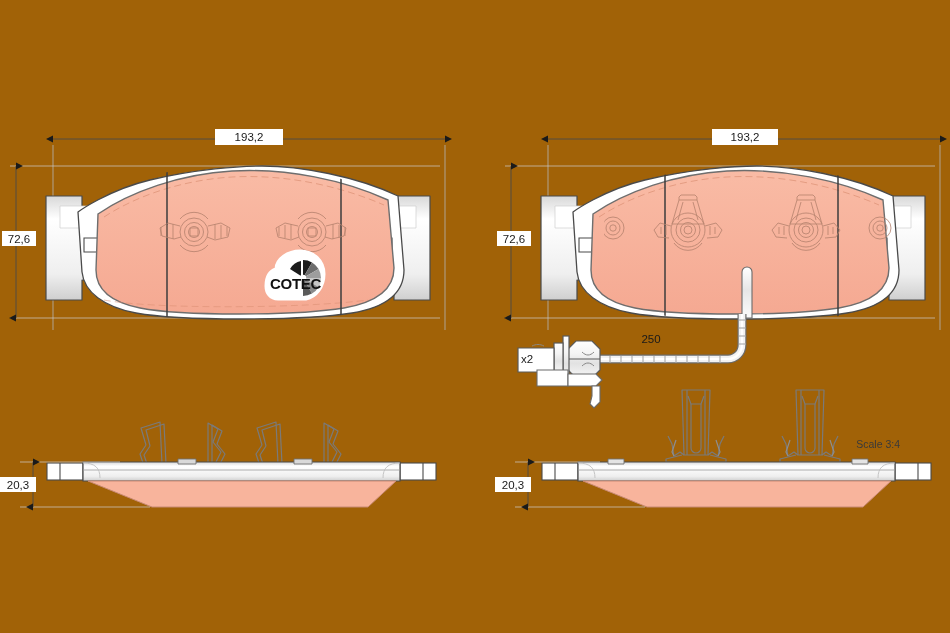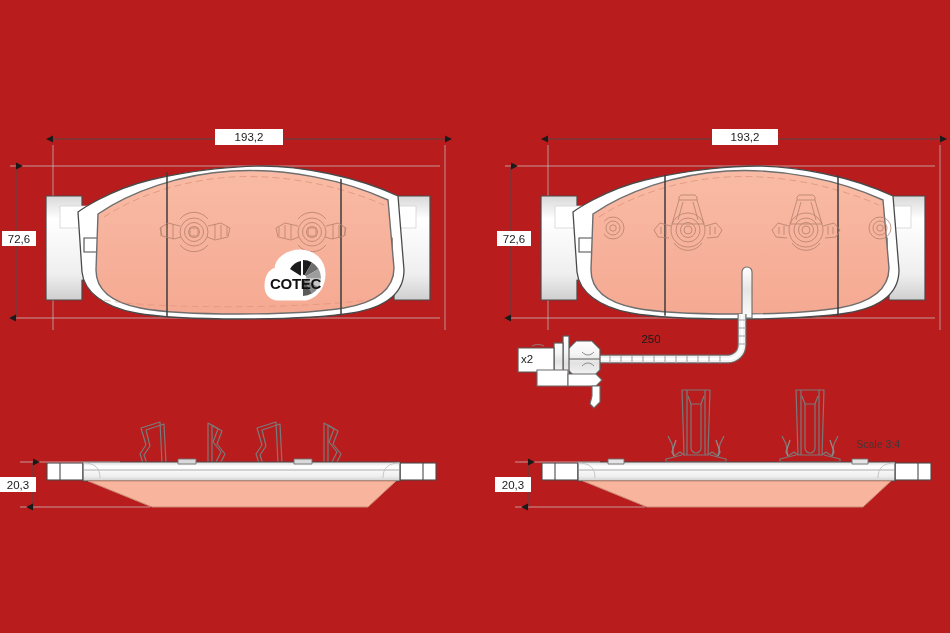--- a/index.html
+++ b/index.html
@@ -1,17 +1,17 @@
 <!DOCTYPE html>
 <html><head>
 <meta charset="utf-8">
 <style>
   html,body{margin:0;padding:0;background:#ffffff;}
   body{width:950px;height:633px;overflow:hidden;font-family:"Liberation Sans",sans-serif;}
-  #stage{position:relative;width:950px;height:633px;background:#b91c1c;}
+  #stage{position:relative;width:950px;height:633px;background:#a16207;}
   svg{display:block;}
   .dimtxt{font-family:"Liberation Sans",sans-serif;font-size:11.5px;fill:#1a1a1a;}
   .scaletxt{font-family:"Liberation Sans",sans-serif;font-size:10.5px;fill:#3a3a3a;}
   .cotec-txt{font-family:"Liberation Sans",sans-serif;font-size:15px;font-weight:bold;fill:#111111;letter-spacing:-0.3px;}
 </style>
 </head>
 <body>
 
 <div id="stage">
 

